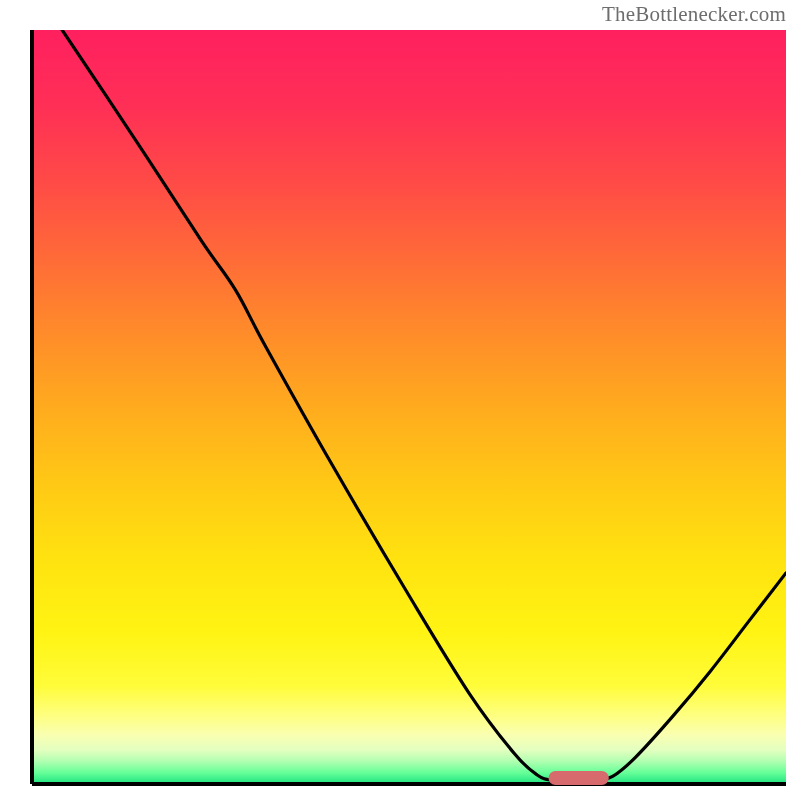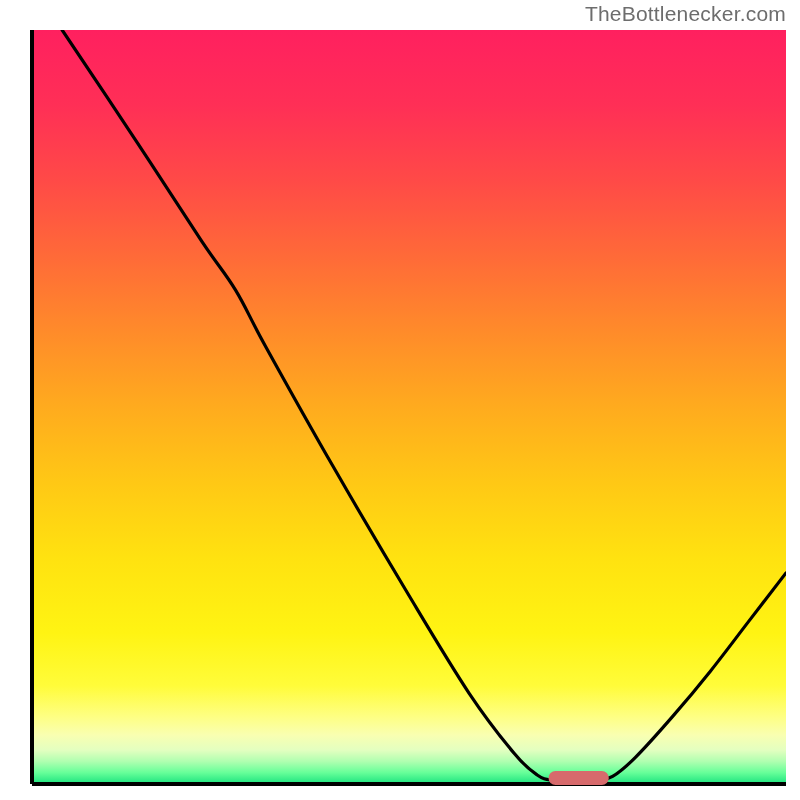--- a/index.html
+++ b/index.html
@@ -8,20 +8,21 @@
     width: 800px;
     height: 800px;
     background: #ffffff;
     font-family: Arial, Helvetica, sans-serif;
     overflow: hidden;
   }
   .chart-container {
     position: relative;
     width: 800px;
     height: 658px;
+    font-family: Liberation Serif, serif;
   }
   .watermark {
     position: absolute;
     top: 2px;
     right: 14px;
     color: #6d6d6d;
     font-size: 21px;
     letter-spacing: 0.2px;
     font-weight: 400;
   }

